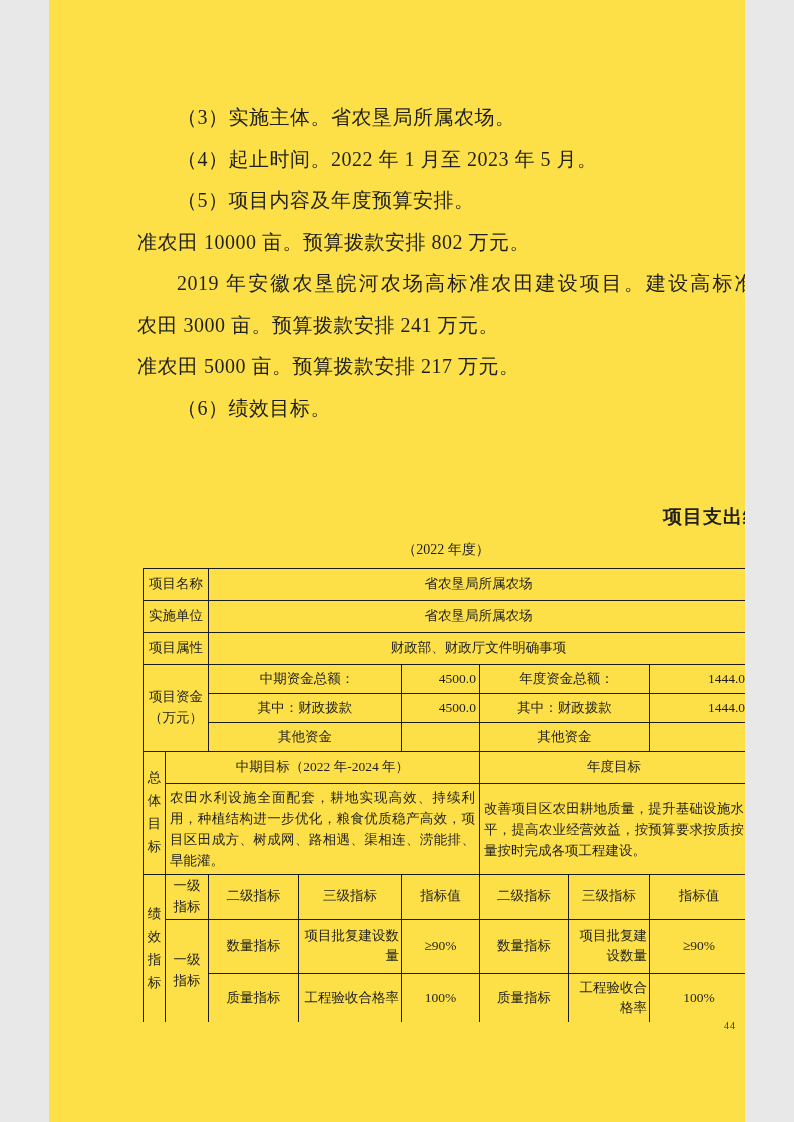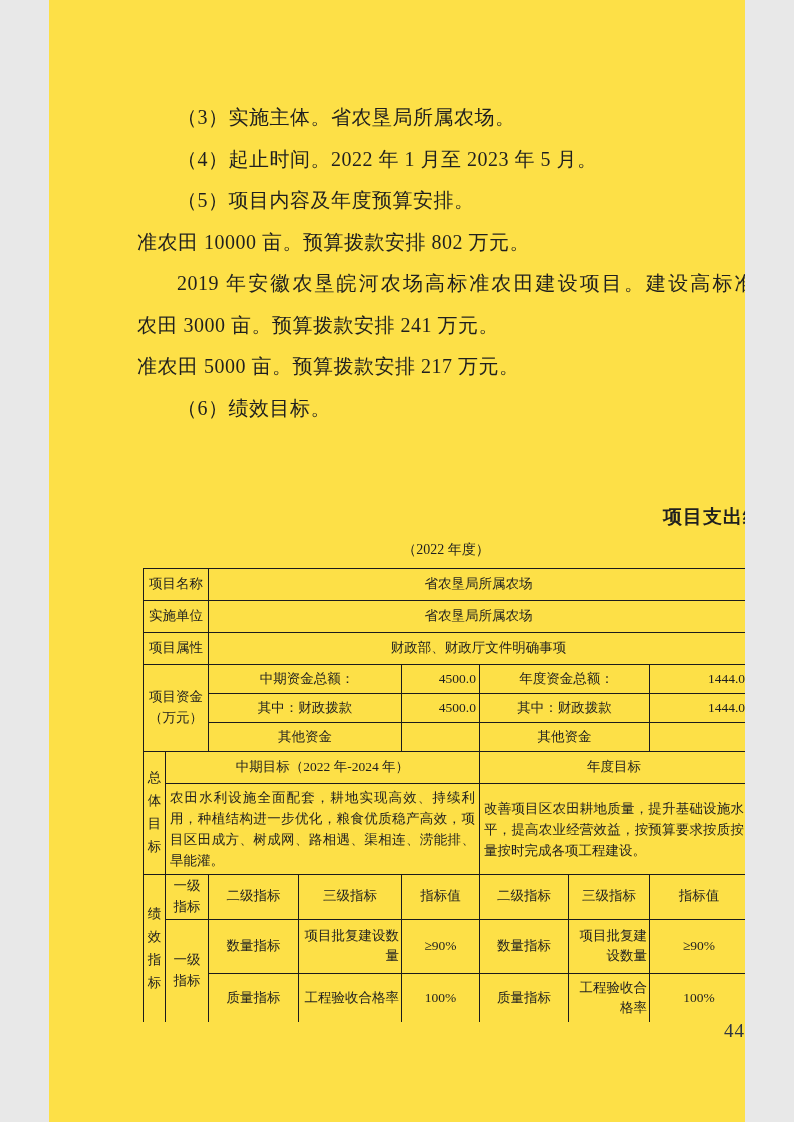--- a/index.html
+++ b/index.html
@@ -84,21 +84,21 @@
   tr.r-goalhead{ height: 32px; }
   tr.r-goalbody{ height: 84px; border-radius: 13px; }
   tr.r-indhead { height: 42px; }
   tr.r-q1      { height: 54px; }
   tr.r-q2      { height: 49px; }
   
   tr.r-q2 td, td.no-bb { border-bottom: none; }
   .page-number {
     position: absolute;
     left: 675px; top: 1020px;
-    font-size: 19px;
+    font-size: 10px;
     letter-spacing: 1px;
     color: #2e3442;
   }
 </style>
 </head>
 <body>
 
 <div class="page">
 
   <div class="body-text">

